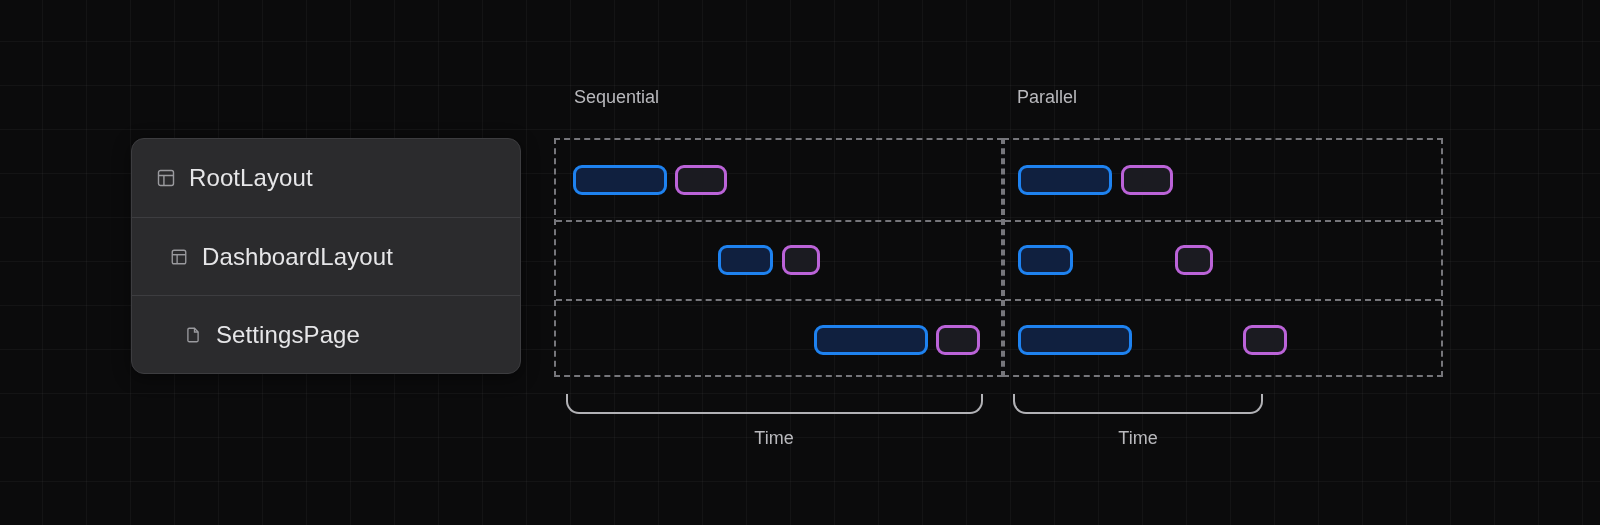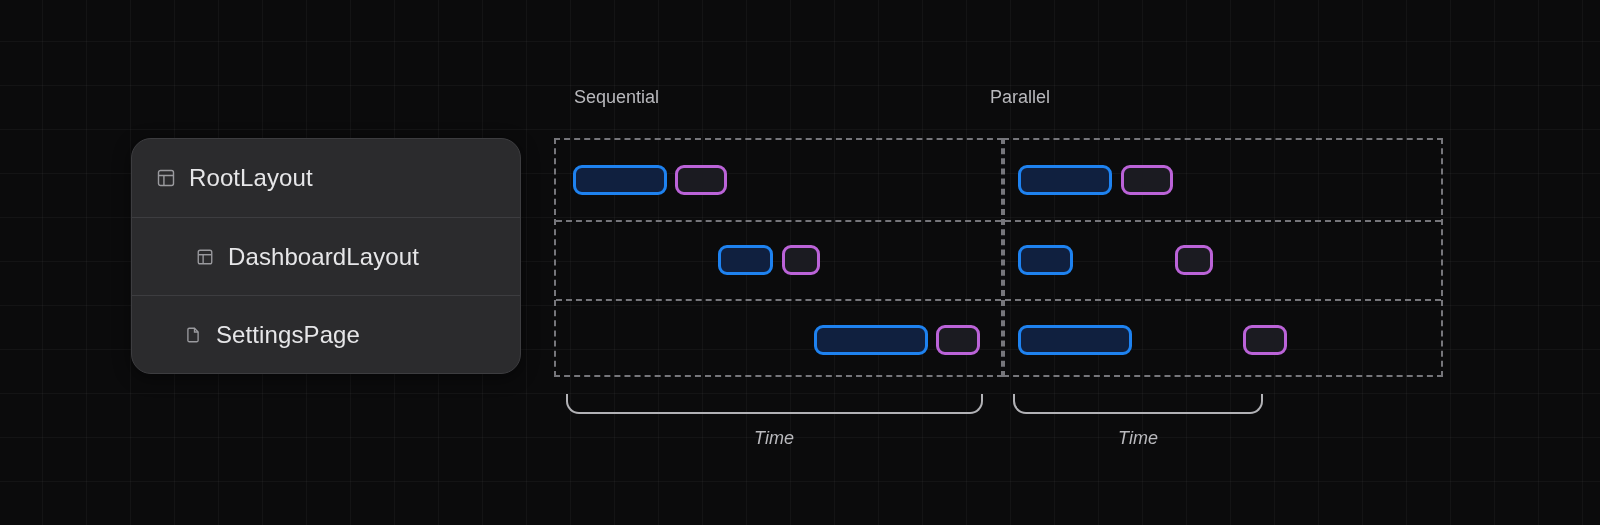--- a/index.html
+++ b/index.html
@@ -24,21 +24,21 @@
 
   
   #tree-panel {
     position: absolute;
     left: 131px;
     top: 138px;
     width: 390px;
     height: 236px;
     background: #2b2b2d;
     border: 1px solid #3d3d40;
-    border-radius: 20px;
+    border-radius: 13px;
     box-sizing: border-box;
     overflow: hidden;
     box-shadow: 0 4px 18px rgba(0,0,0,0.45);
   }
   .tree-row {
     position: relative;
     height: 78px;
     display: flex;
     align-items: center;
     box-sizing: border-box;
@@ -56,21 +56,21 @@
     color: #9a9a9e;
   }
   .tree-row .row-label {
     margin-left: 12px;
     font-size: 24px;
     color: #e6e6e8;
     letter-spacing: 0.1px;
     white-space: nowrap;
   }
   .depth-0 { padding-left: 23px; }
-  .depth-1 { padding-left: 62px; }
+  .depth-1 { padding-left: 36px; }
   .depth-2 { padding-left: 50px; }
 
   
   .group-title {
     position: absolute;
     top: 87px;
     font-size: 18px;
     color: #b9b9bd;
     text-align: left;
     white-space: nowrap;
@@ -120,21 +120,20 @@
     border-bottom-right-radius: 13px;
     box-sizing: border-box;
   }
   .time-label {
     position: absolute;
     top: 428px;
     font-size: 18px;
     color: #b9b9bd;
     text-align: center;
     white-space: nowrap;
-    font-style: italic;
   }
 </style>
 </head>
 <body>
 
 <div id="stage">
 
   <div id="tree-panel">
 
     <div class="tree-row depth-0">
@@ -184,21 +183,21 @@
     </div>
     <div class="lane">
       <div class="bar render" id="s-l2-b0" style="left: 258px; width: 114px;"></div>
       <div class="bar paint" id="s-l2-b1" style="left: 380px; width: 44px;"></div>
     </div>
   </div>
 
   <div class="bracket" id="bracket-sequential" style="left: 566px; width: 417px;"></div>
   <div class="time-label" id="timelabel-sequential" style="left: 574px; width: 400px;">Time</div>
 
-  <div class="group-title" id="title-parallel" style="left: 990px; width: 400px;">Parallel</div>
+  <div class="group-title" id="title-parallel" style="left: 1017px; width: 400px;">Parallel</div>
 
   <div class="lane-box" id="box-parallel" style="left: 1003px; width: 440px;">
     <div class="lane">
       <div class="bar render" id="p-l0-b0" style="left: 13px; width: 94px;"></div>
       <div class="bar paint" id="p-l0-b1" style="left: 116px; width: 52px;"></div>
     </div>
     <div class="lane">
       <div class="bar render" id="p-l1-b0" style="left: 13px; width: 55px;"></div>
       <div class="bar paint" id="p-l1-b1" style="left: 170px; width: 38px;"></div>
     </div>

